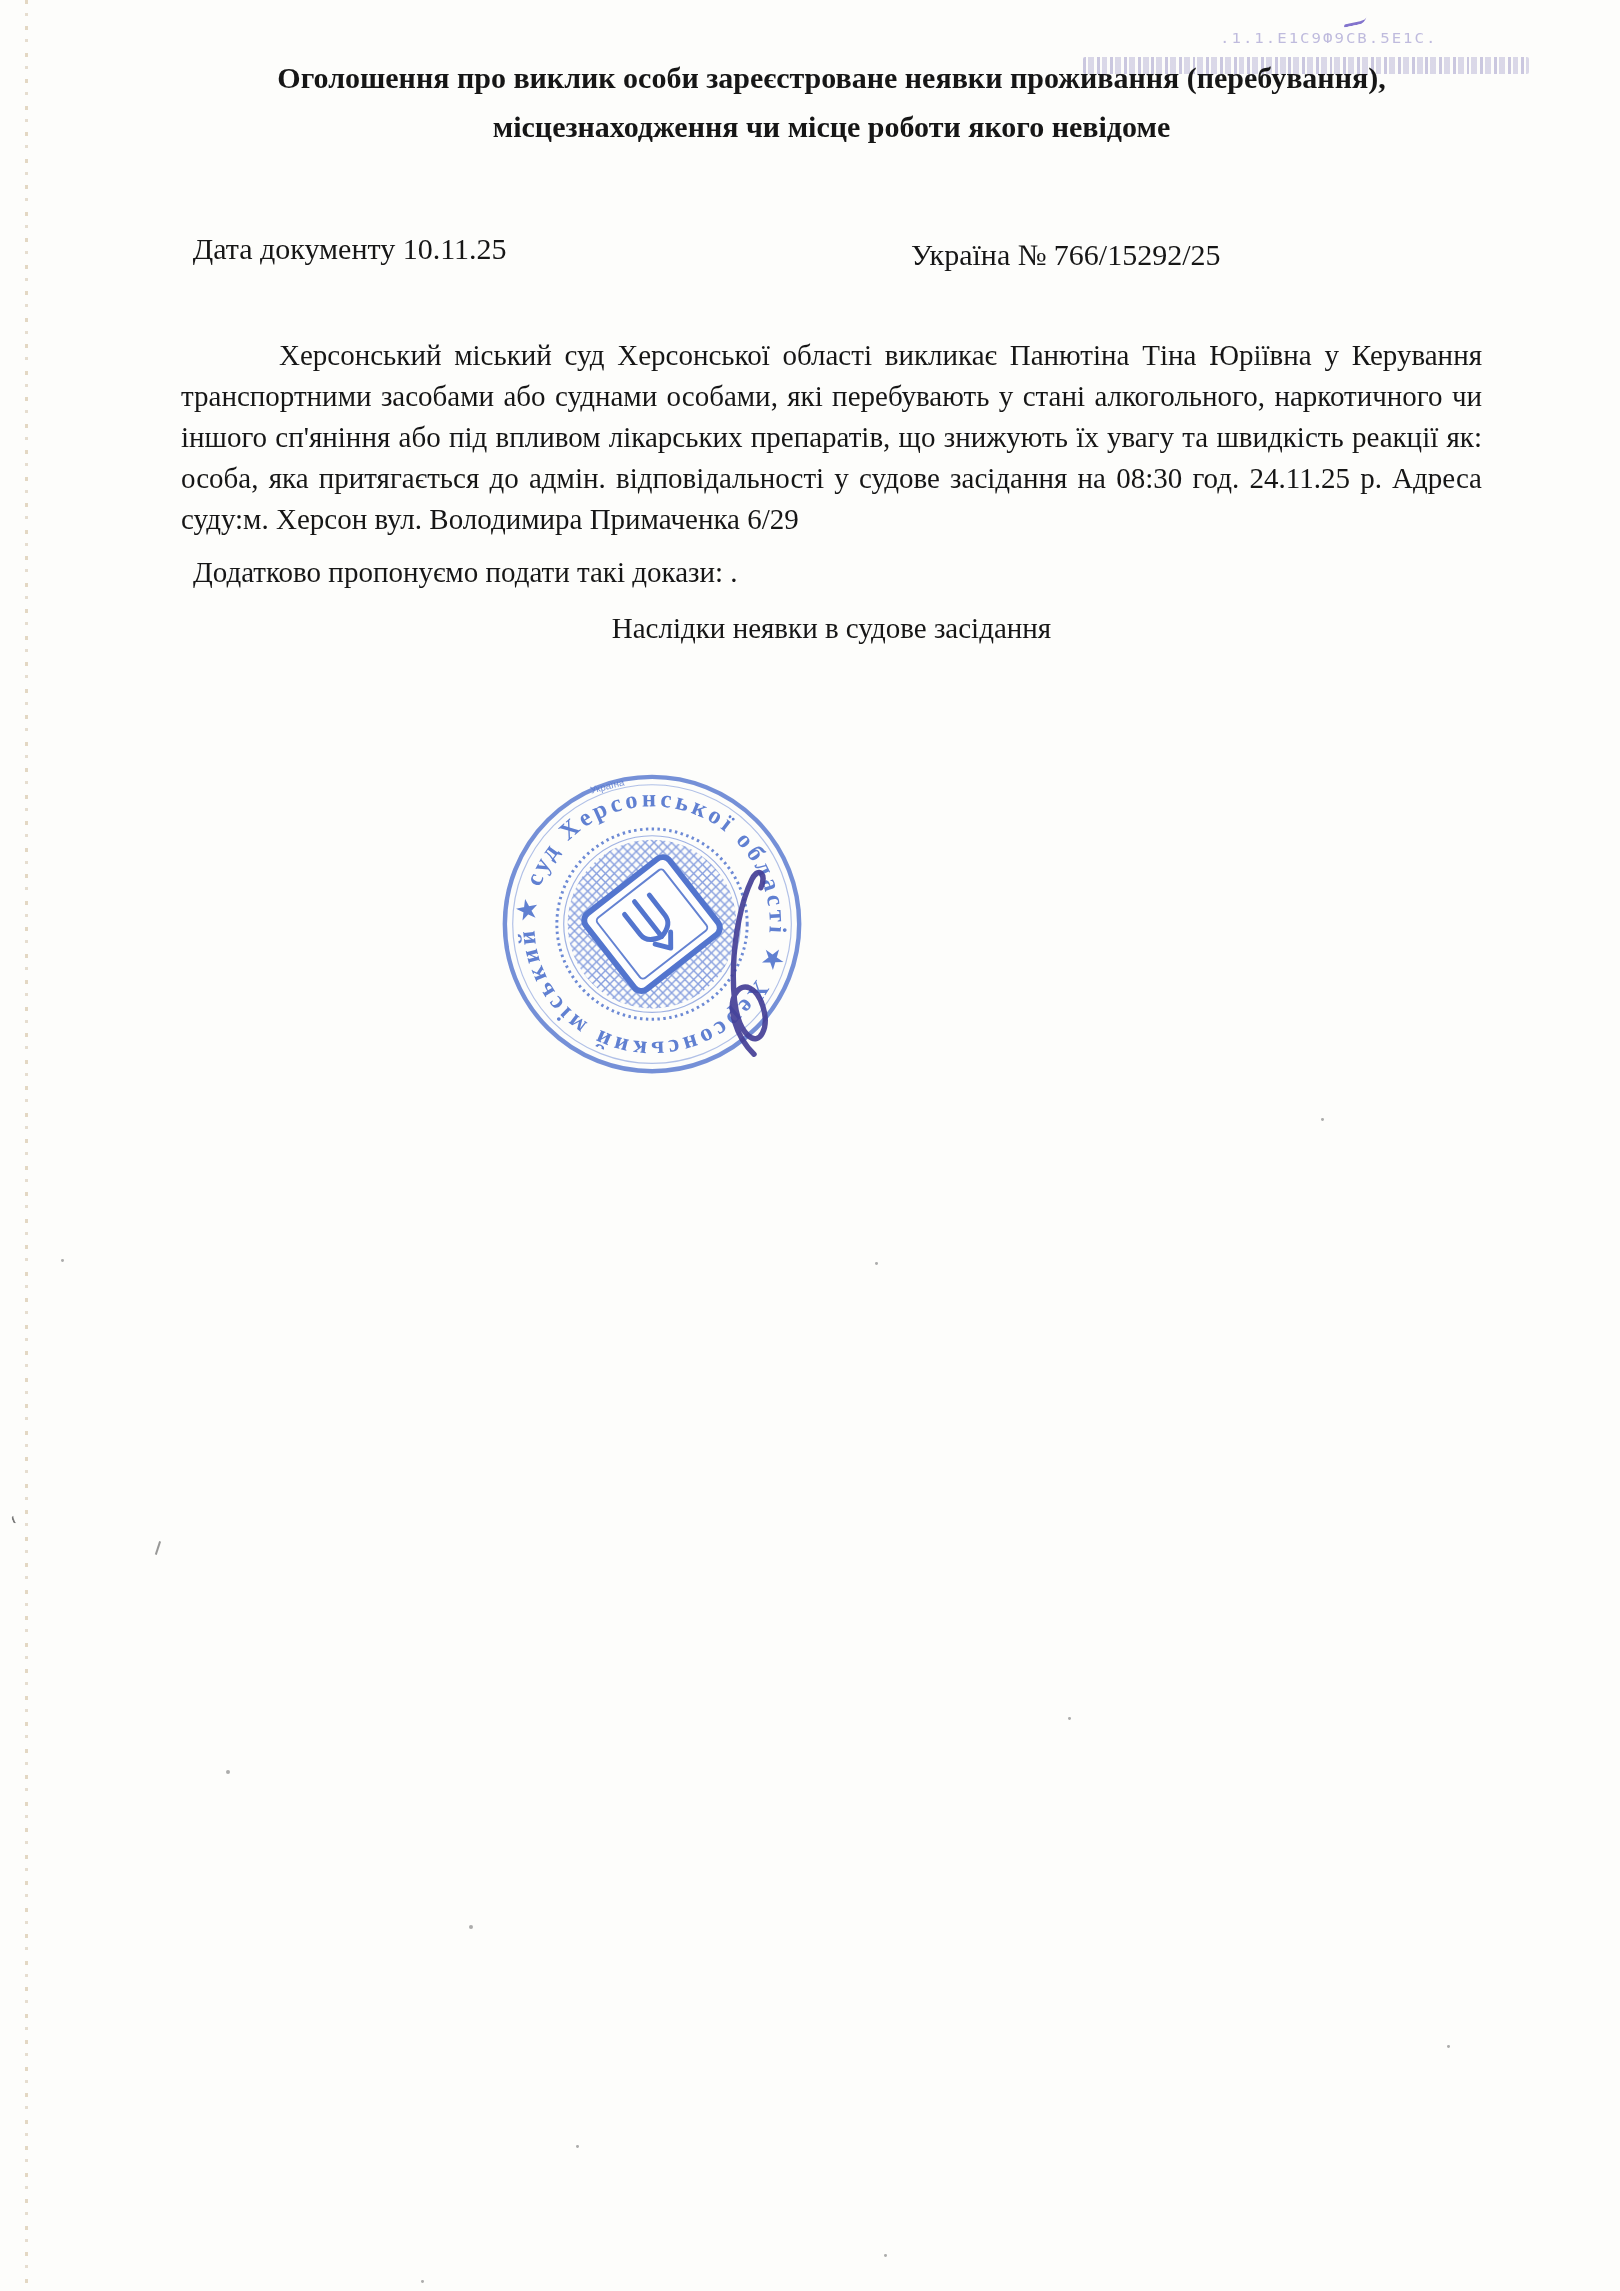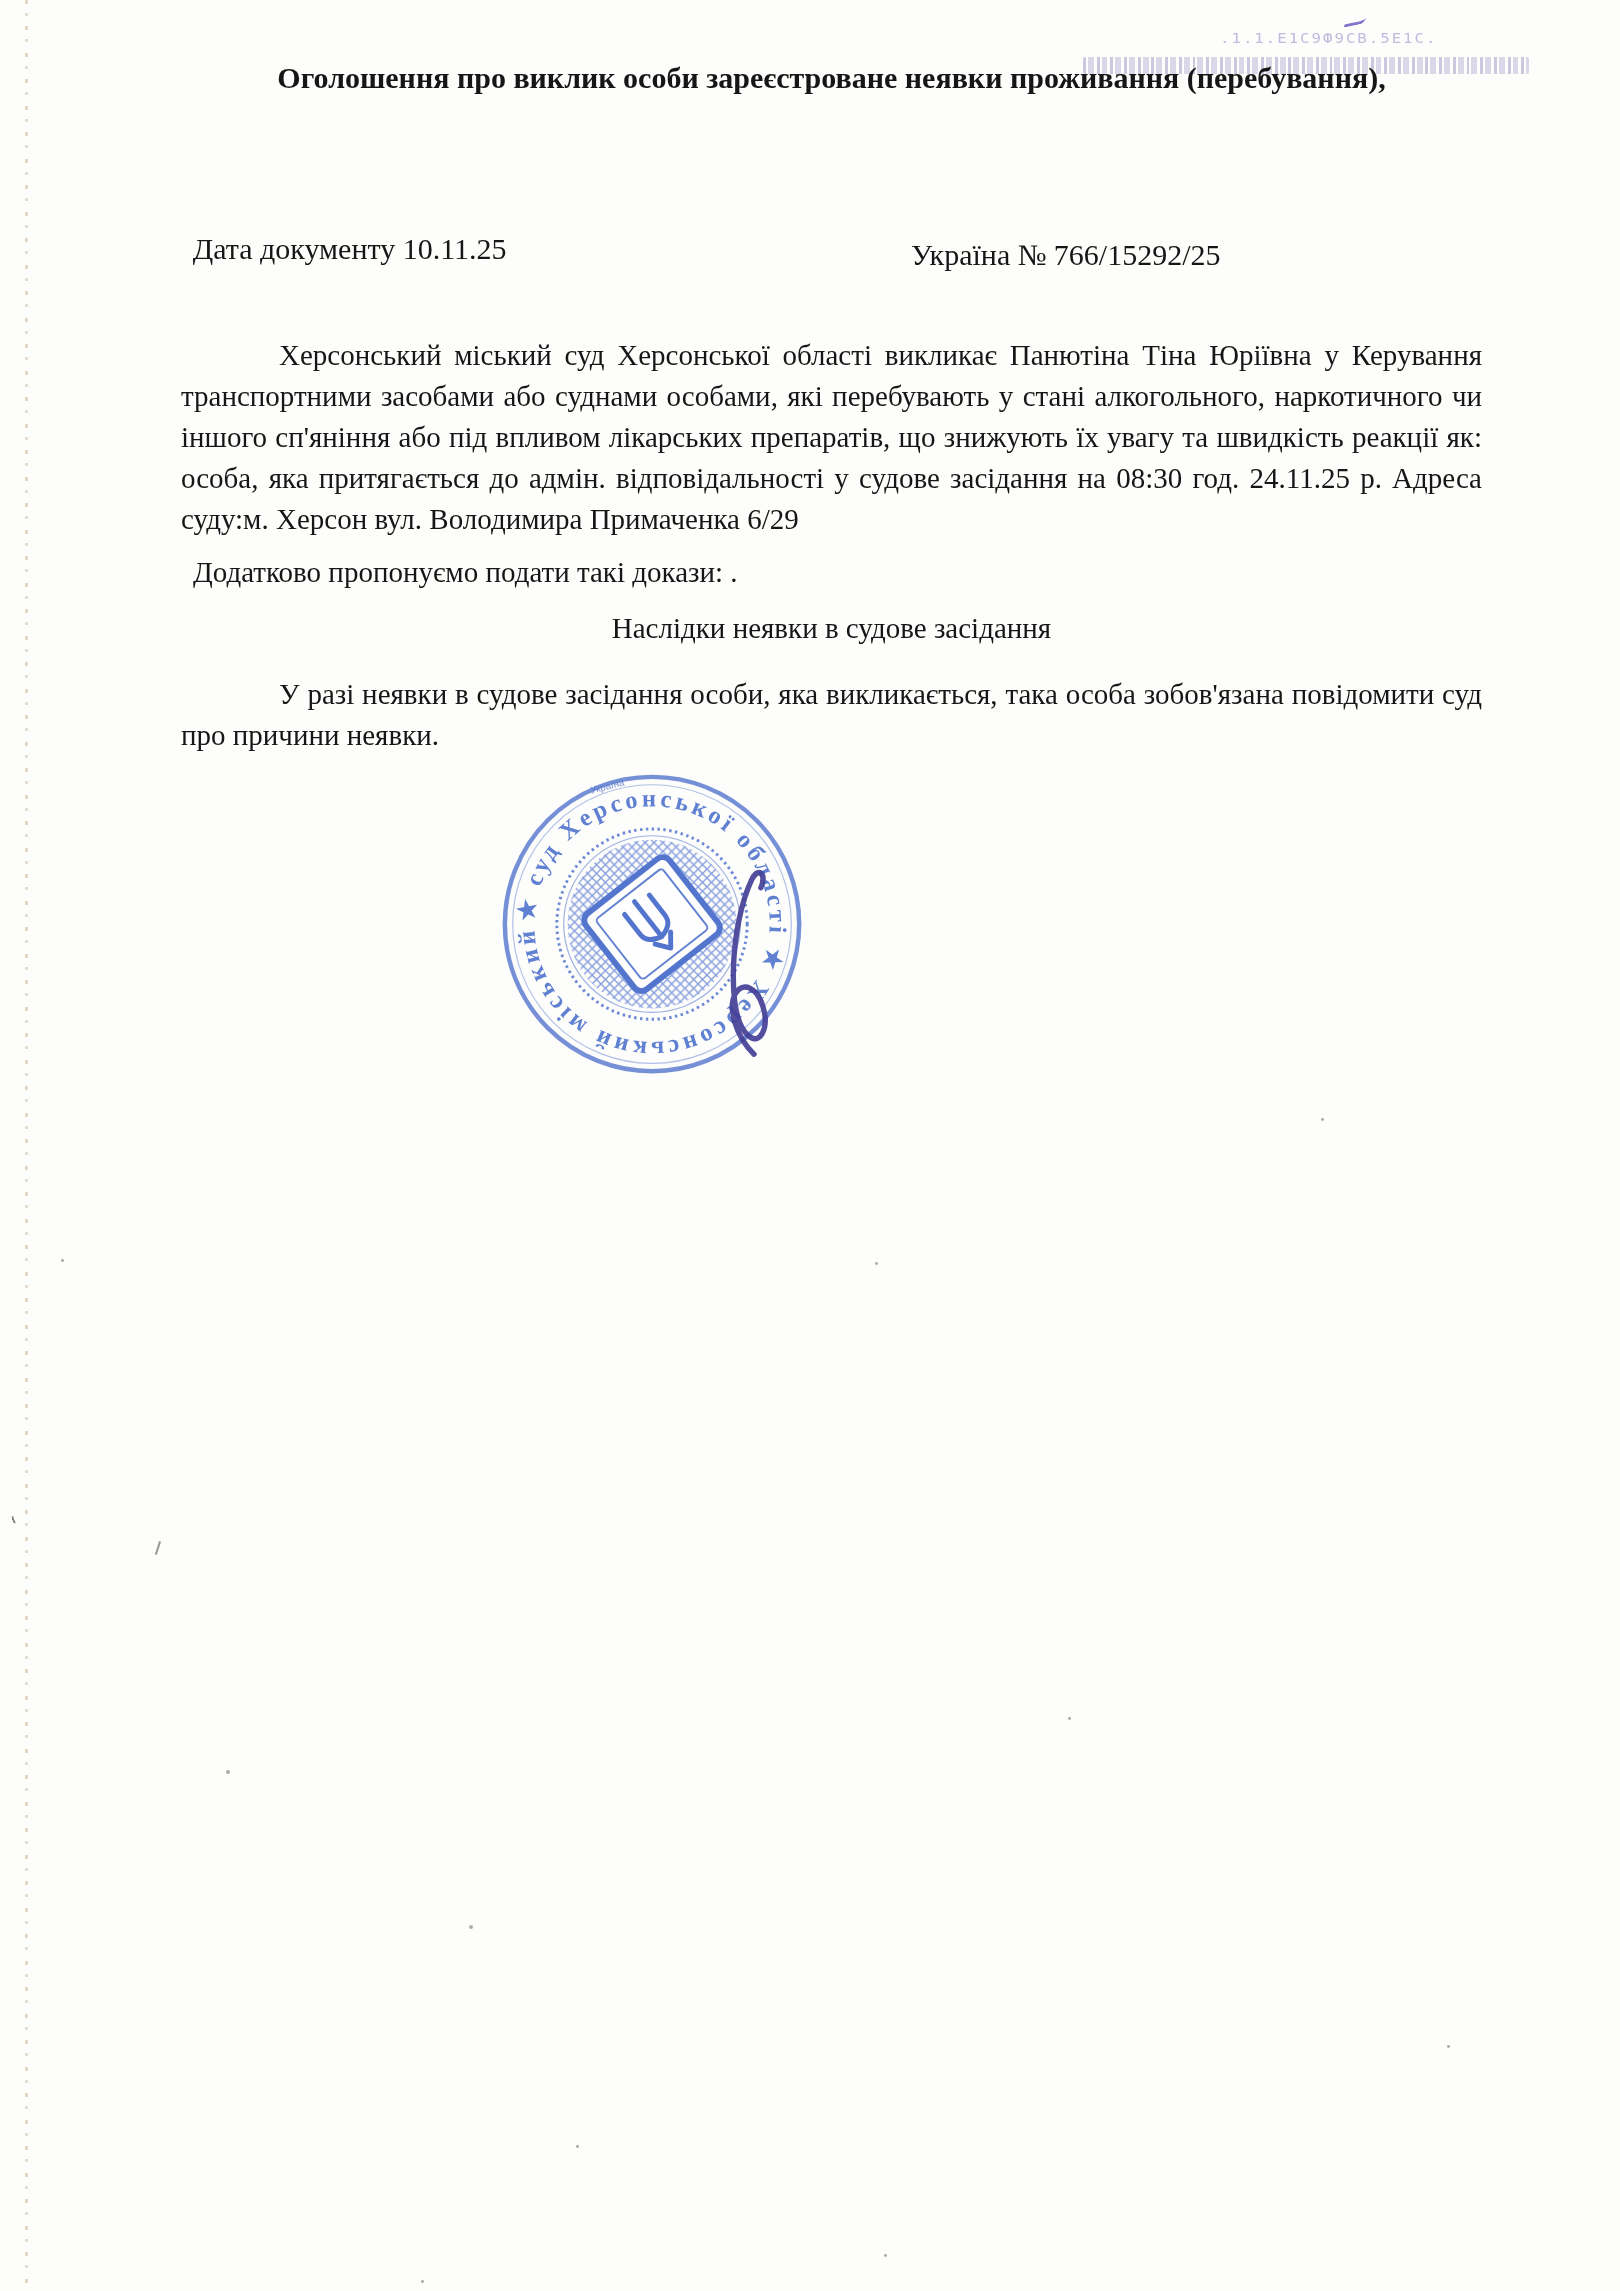--- a/index.html
+++ b/index.html
@@ -86,20 +86,21 @@
   <div class="scan-edge"></div>
 
   <div class="faint-code">.1.1.Е1С9Ф9СВ.5Е1С.</div>
   <div class="faint-band"></div>
   <div class="faint-tick"></div>
 
   <div class="content">
 
     <div class="title">
       <div>Оголошення про виклик особи зареєстроване неявки проживання (перебування),</div>
+      <div>місцезнаходження чи місце роботи якого невідоме</div>
     </div>
 
     <div class="meta-row">
       <div class="meta-date">
         <span class="meta-label">Дата документу</span>
         <span>10.11.25</span>
       </div>
       <div class="meta-case">
         <span class="meta-label">Україна №</span>
         <span>766/15292/25</span>
@@ -107,21 +108,20 @@
     </div>
 
     <div class="block-1 bodytext">
       <p class="just">Херсонський міський суд Херсонської області викликає Панютіна Тіна Юріївна у Керування транспортними засобами або суднами особами, які перебувають у стані алкогольного, наркотичного чи іншого сп'яніння або під впливом лікарських препаратів, що знижують їх увагу та швидкість реакції  як: особа, яка притягається до адмін. відповідальності у судове засідання  на 08:30 год. 24.11.25 р. Адреса суду:м. Херсон вул. Володимира Примаченка 6/29</p>
       <p class="noindent">Додатково пропонуємо подати такі докази: .</p>
     </div>
 
     <div class="heading">Наслідки неявки в судове засідання</div>
 
     <div class="block-2 bodytext">
-      <p class="just">У разі неявки в судове засідання особи, яка викликається, така особа зобов'язана повідомити суд про причини неявки.</p>
     </div>
 
   </div>
 
   <div class="stamp-wrap">
     <svg width="316" height="312" viewBox="0 0 322 318">
       <defs>
         <pattern id="ch" width="9" height="9" patternUnits="userSpaceOnUse">
           <path d="M0,9 L9,0" stroke="#4a6ecf" stroke-width="1.4"></path>
           <path d="M0,0 L9,9" stroke="#4a6ecf" stroke-width="1.4"></path>

